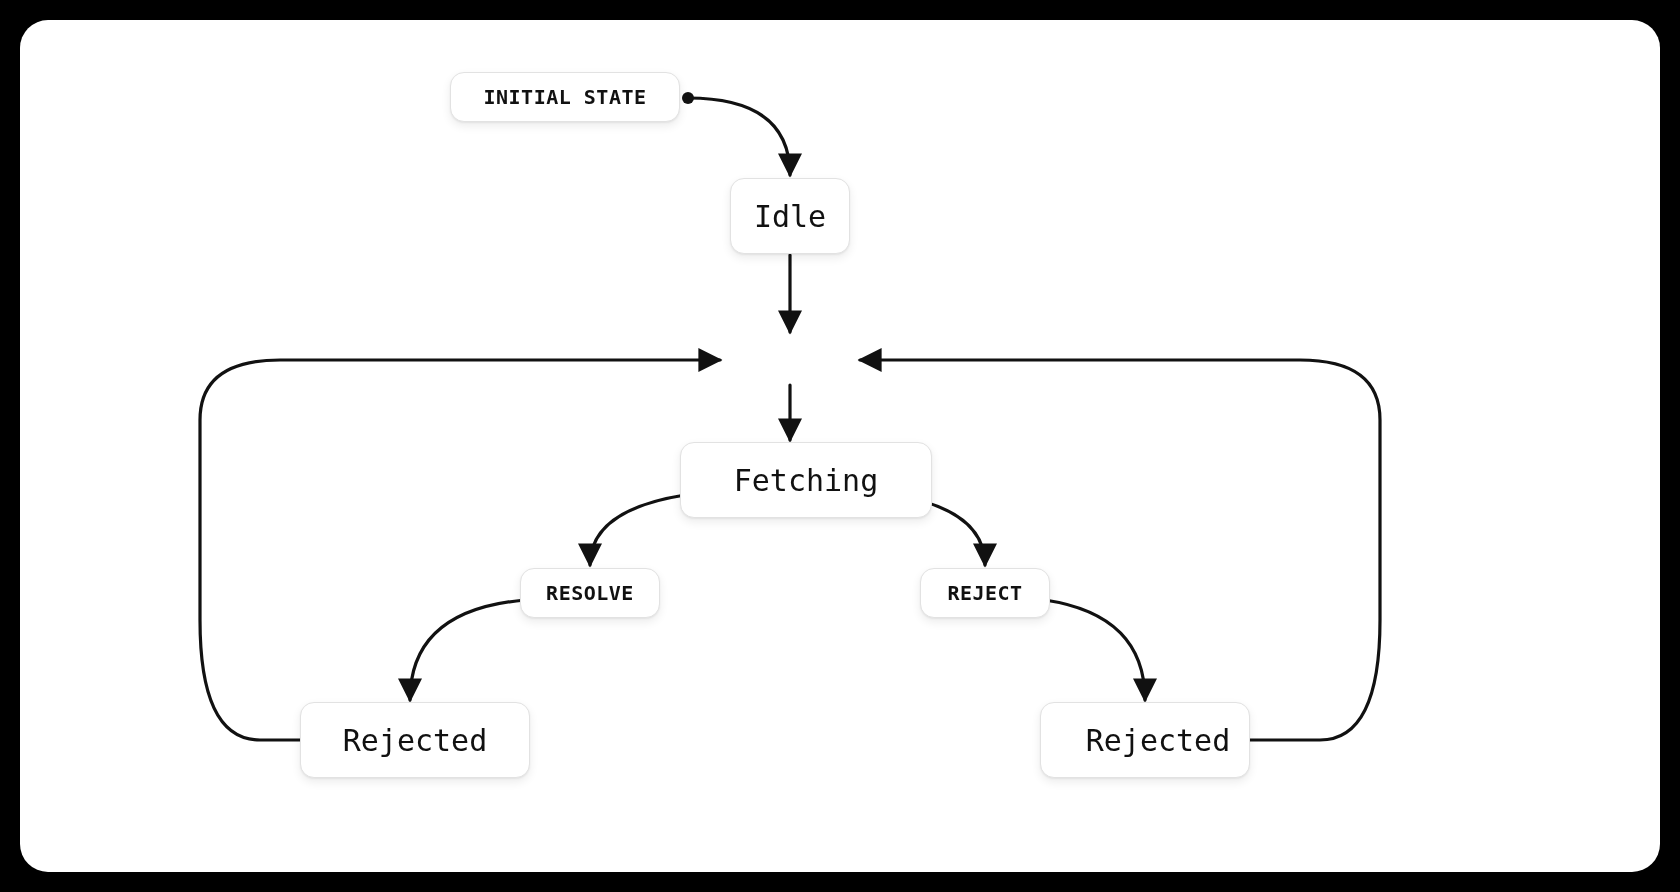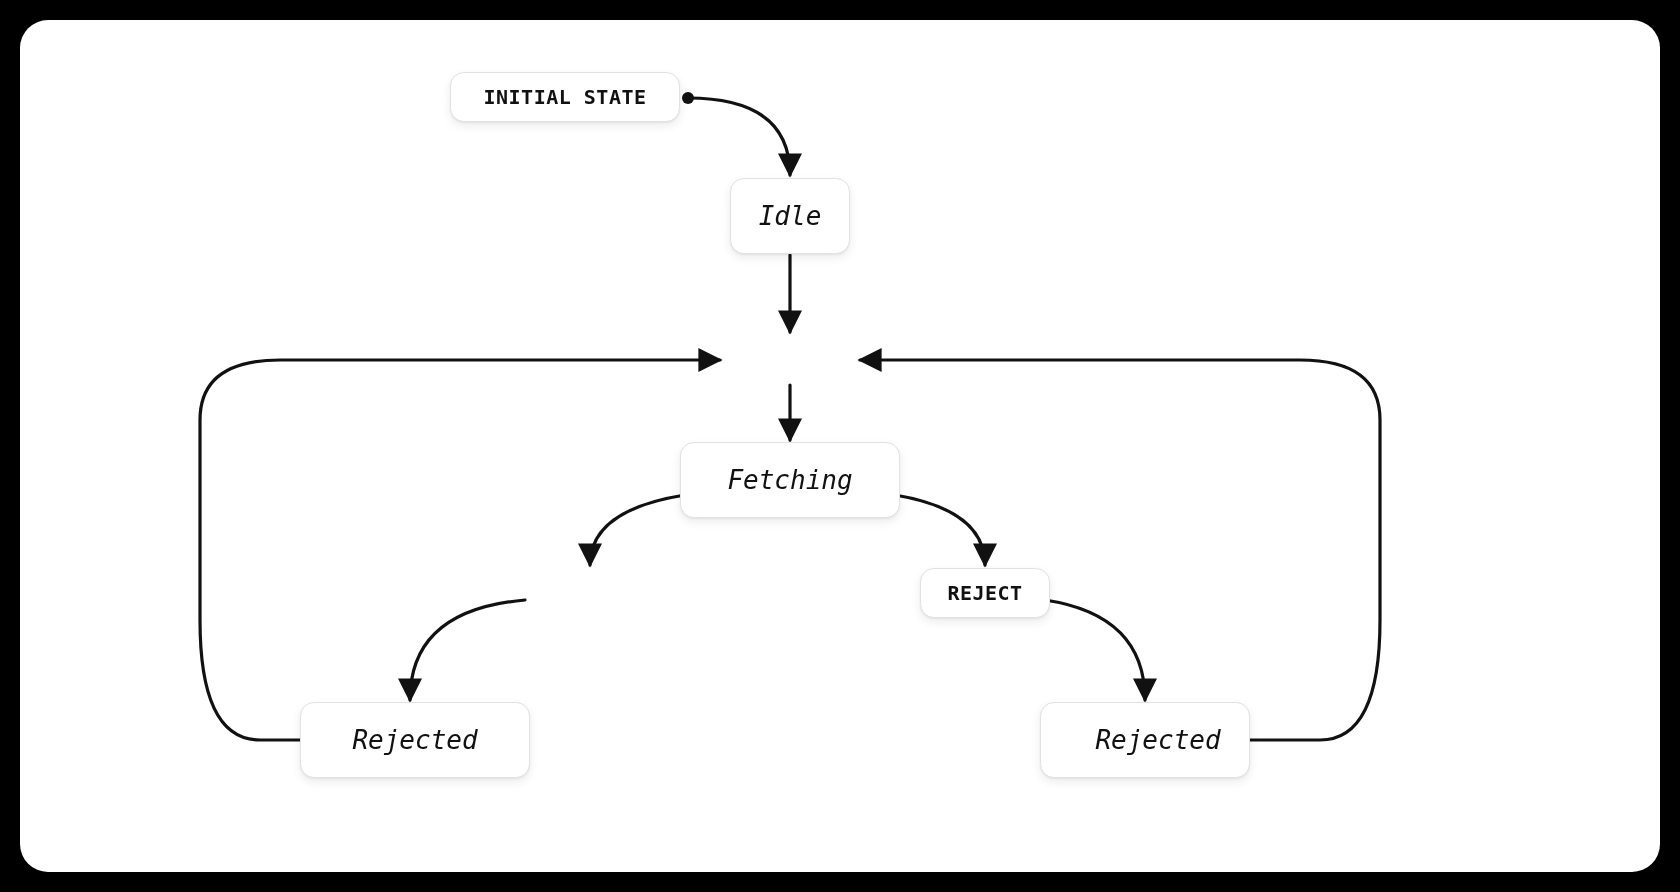--- a/index.html
+++ b/index.html
@@ -41,23 +41,22 @@
     white-space: nowrap;
   }
   .label-node {
     font-weight: 700;
     font-size: 20px;
     letter-spacing: 0.5px;
     height: 50px;
   }
   .state-node {
     font-weight: 400;
-    font-size: 26px;
+    font-size: 30px;
     height: 76px;
-    font-style: italic;
   }
   .initial-dot {
     position: absolute;
     width: 12px;
     height: 12px;
     background: #111;
     border-radius: 50%;
   }
 </style>
 </head>
@@ -96,24 +95,27 @@
   <div class="node label-node" style="left:430px; top:52px; width:230px;">
     <span>INITIAL STATE</span>
   </div>
   <div class="initial-dot" style="left:662px; top:72px;"></div>
 
   <div class="node state-node" style="left:710px; top:158px; width:120px;">
     <span>Idle</span>
   </div>
 
 
-  <div class="node state-node" style="left:660px; top:422px; width:220px;">
+  <div class="node state-node" style="left:660px; top:422px; width:252px;">
     <span>Fetching</span>
   </div>
 
+  <div class="node label-node" style="left:500px; top:548px; width:140px;">
+    <span>RESOLVE</span>
+  </div>
 
   <div class="node label-node" style="left:900px; top:548px; width:130px;">
     <span>REJECT</span>
   </div>
 
   <div class="node state-node" style="left:280px; top:682px; width:230px;">
     <span>Rejected</span>
   </div>
 
   <div class="node state-node" style="left:1020px; top:682px; width:210px;padding-left:48px;">

